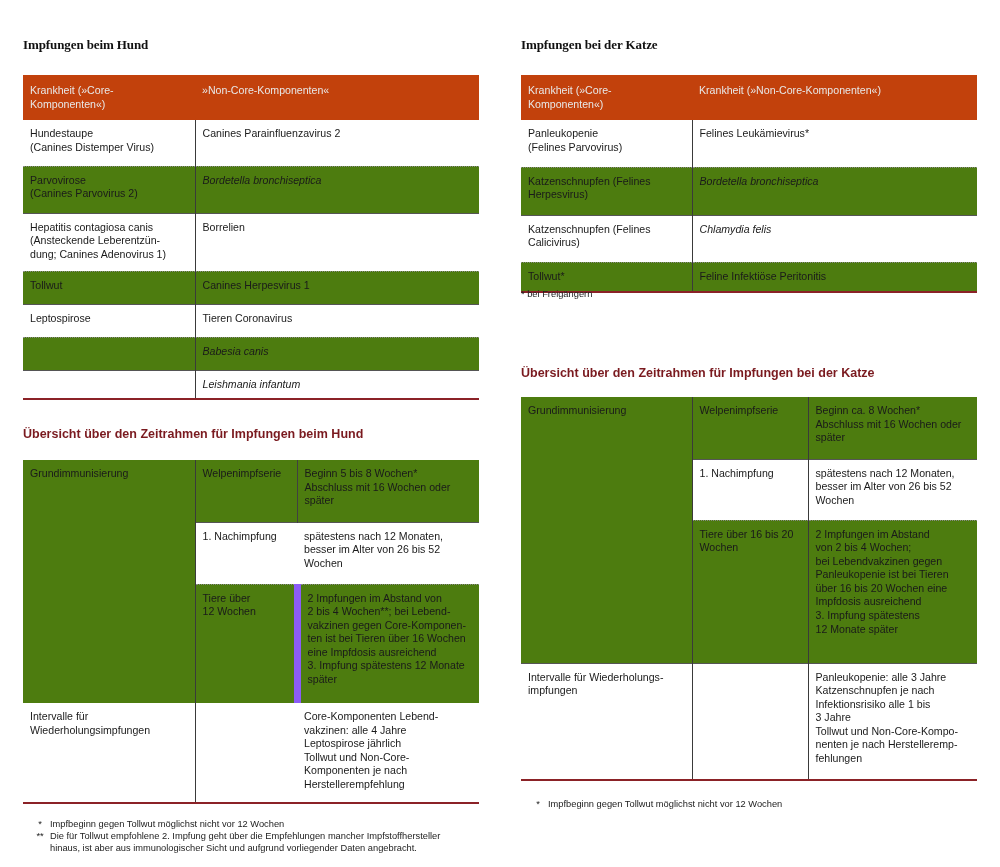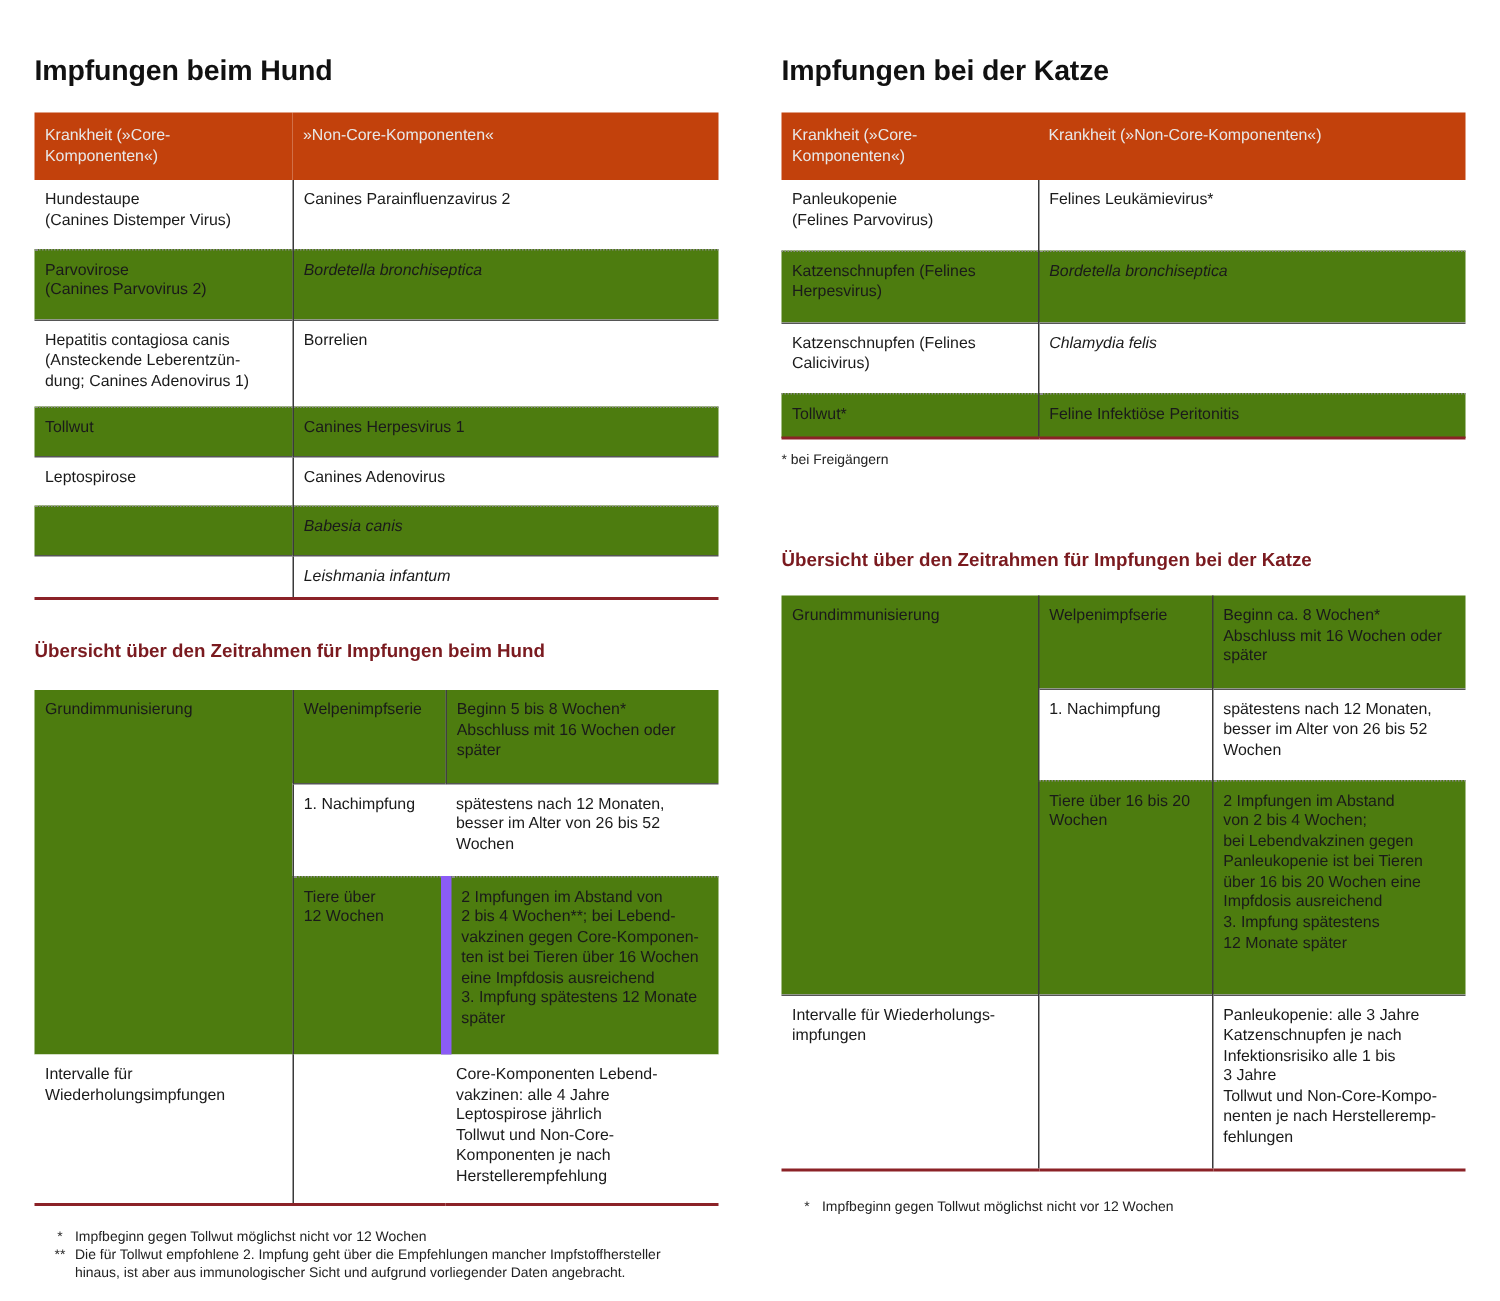--- a/index.html
+++ b/index.html
@@ -1,18 +1,18 @@
 <!DOCTYPE html>
 <html><head>
 <meta charset="utf-8">
 <style>
   html, body { margin:0; padding:0; background:#ffffff; }
   body { width:1000px; height:867px; position:relative; overflow:hidden;
          font-family:"Liberation Sans", sans-serif; color:#1a1a1a; }
-  .h1 { position:absolute; font-weight:bold; font-size:19px; color:#111; letter-spacing:-0.1px; }
+  .h1 { position:absolute; font-weight:bold; font-size:13px; color:#111; letter-spacing:-0.1px;font-family:Liberation Serif, serif; }
   .h2 { position:absolute; font-weight:bold; font-size:12.5px; color:#7a1a1f; }
   table { border-collapse:collapse; position:absolute; table-layout:fixed; font-size:10.6px; line-height:13.6px; }
   td, th { vertical-align:top; text-align:left; padding:7px 7px 6px 7px; }
   th { background:#c2410c; color:#e8e8e8; font-weight:normal; padding:9px 7px 9px 7px; }
   .g { background:#4d7c0f; }
   .w { background:#ffffff; }
   .vl { border-left:1px solid #3a3a3a; }
   .vl2 { border-left:1px solid #3a3a3a; }
   .dot { border-top:1px dotted #8a8a8a; }
   .sol { border-top:1px solid #555; }
@@ -53,21 +53,21 @@
 (Ansteckende Leberentzün-
 dung; Canines Adenovirus 1)</td>
     <td class="vl sol">Borrelien</td>
   </tr>
   <tr class="g" style="height:33px;margin-left:20px;">
     <td class="pre dot">Tollwut</td>
     <td class="vl dot">Canines Herpesvirus 1</td>
   </tr>
   <tr class="w" style="height:33px;">
     <td class="pre sol">Leptospirose</td>
-    <td class="vl sol">Canines Adenovirus</td>
+    <td class="vl sol">Tieren Coronavirus</td>
   </tr>
   <tr class="g" style="height:33px;">
     <td class="pre dot"></td>
     <td class="vl dot it">Babesia canis</td>
   </tr>
   <tr class="w lastrow" style="height:29px;">
     <td class="pre sol"></td>
     <td class="vl sol it">Leishmania infantum</td>
   </tr>
 </tbody>
@@ -156,21 +156,21 @@
 Calicivirus)</td>
     <td class="vl sol it">Chlamydia felis</td>
   </tr>
   <tr class="g lastrow" style="height:30px;">
     <td class="pre dot">Tollwut*</td>
     <td class="vl dot">Feline Infektiöse Peritonitis</td>
   </tr>
 </tbody>
   </table>
 
-<div class="note" style="left:521px; top:300px;">* bei Freigängern</div>
+<div class="note" style="left:521px; top:288px;">* bei Freigängern</div>
 
 <div class="h2" style="left:521px; top:366px;">Übersicht über den Zeitrahmen für Impfungen bei der Katze</div>
 
 <table style="left:521px; top:397px; width:456px;">
   <colgroup>
       <col style="width:171px">
       <col style="width:116px">
       <col style="width:169px">
     </colgroup>
   <tbody>

